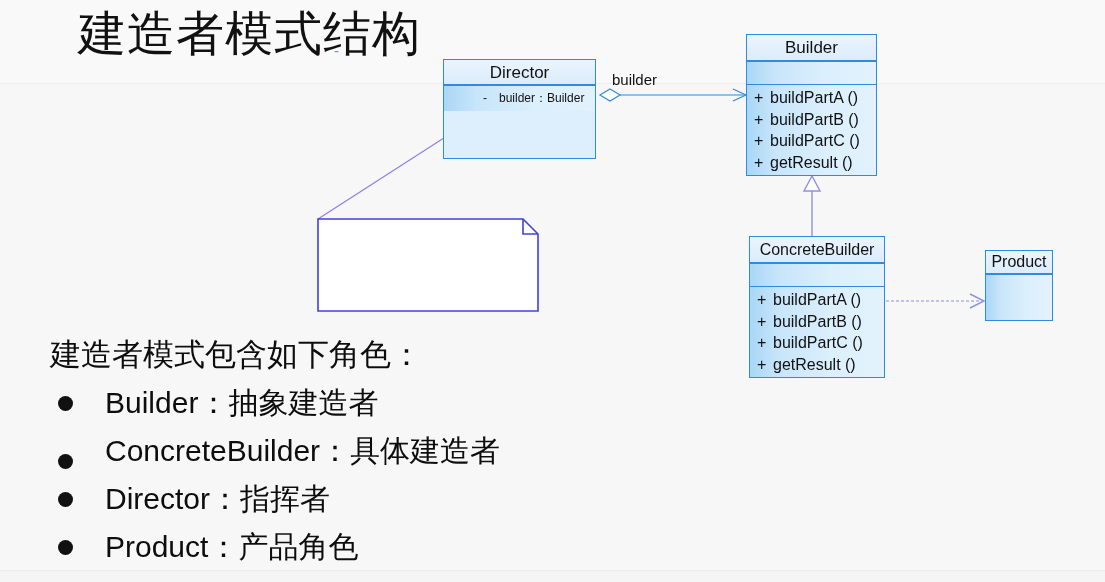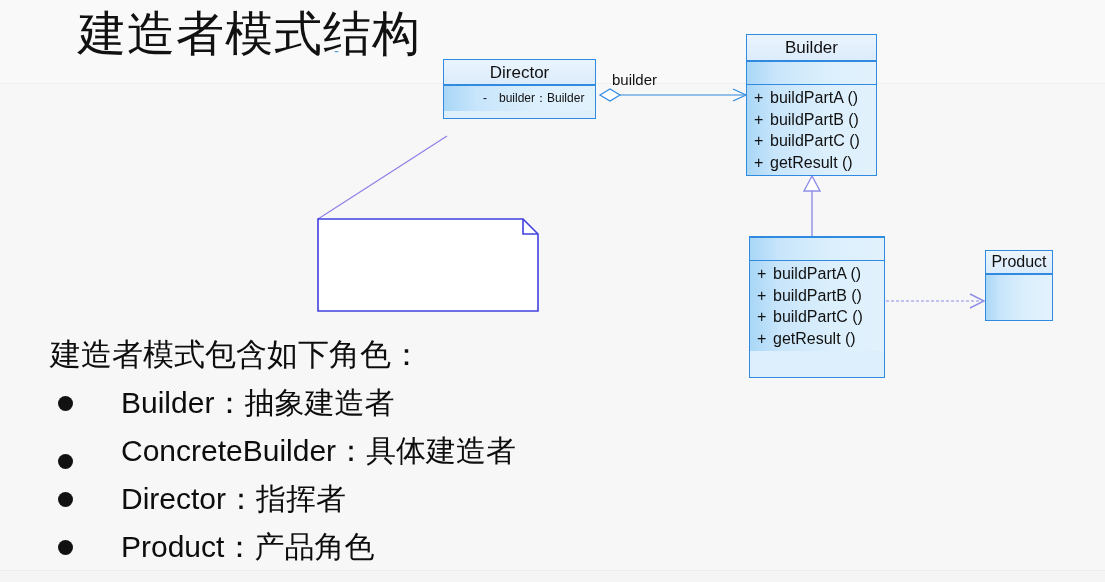--- a/index.html
+++ b/index.html
@@ -74,21 +74,21 @@
     align-items: center;
     white-space: nowrap;
   }
   .role-bullet {
     width: 15px; height: 15px;
     border-radius: 50%;
     background: #111111;
     flex: 0 0 auto;
   }
   .role-text {
-    margin-left: 48px;
+    margin-left: 32px;
     font-size: 30px;
     line-height: 36px;
     color: #0d0d0d;
   }
 
   
   .uml-box {
     position: absolute;
     border: 1px solid #2f8ae0;
     box-sizing: border-box;
@@ -118,21 +118,21 @@
     color: #111111;
     padding-left: 7px;
     white-space: nowrap;
   }
   .uml-row .vis {
     display: inline-block;
     width: 16px;
   }
 
   
-  #class-director { left: 443px; top: 59px; width: 153px; height: 60px; }
+  #class-director { left: 443px; top: 59px; width: 153px; height: 100px; }
   #class-director .uml-header { height: 25px; }
   #director-attrs { height: 26px; }
   #director-ops { height: 25px; }
   #director-attrs .uml-row,
   #director-ops .uml-row { line-height: 25px; font-size: 12px; margin-left: 32px; }
 
   
   #class-builder { left: 746px; top: 34px; width: 131px; height: 142px; }
   #class-builder .uml-header { height: 26px; }
   #builder-attrs { height: 23px; }
@@ -240,20 +240,21 @@
     <div class="uml-row">
       <span class="vis">+</span><span>buildPartC ()</span>
     </div>
     <div class="uml-row">
       <span class="vis">+</span><span>getResult ()</span>
     </div>
   </div>
 </div>
 
 <div class="uml-box" id="class-concrete">
+  <div class="uml-header">ConcreteBuilder</div>
   <div class="uml-compartment bordered-top" id="concrete-attrs"></div>
   <div class="uml-compartment bordered-top" id="concrete-ops">
     <div class="uml-row">
       <span class="vis">+</span><span>buildPartA ()</span>
     </div>
     <div class="uml-row">
       <span class="vis">+</span><span>buildPartB ()</span>
     </div>
     <div class="uml-row">
       <span class="vis">+</span><span>buildPartC ()</span>

